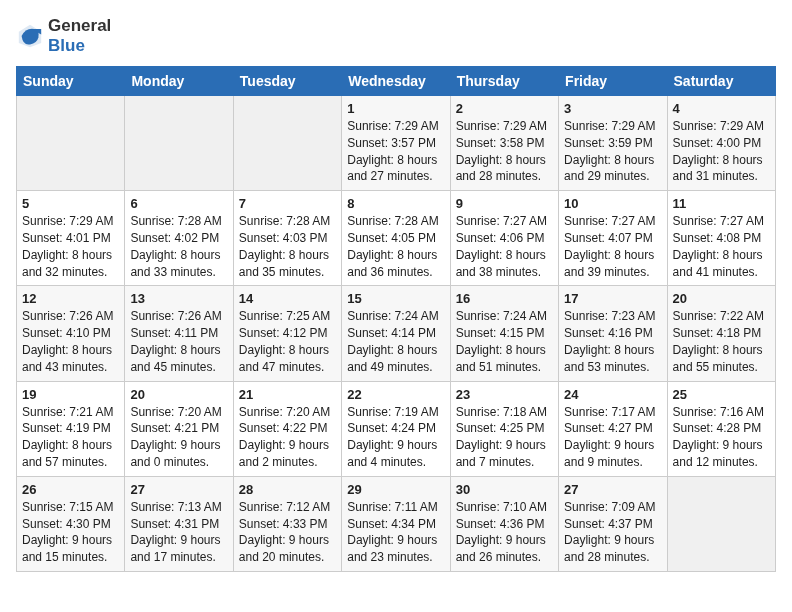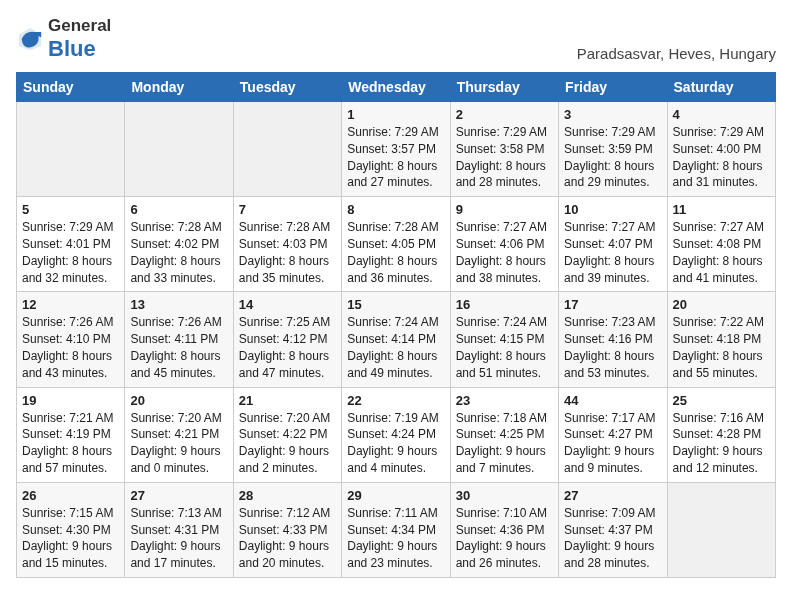--- a/index.html
+++ b/index.html
@@ -87,25 +87,24 @@
 
 <div class="header">
   <div class="logo">
     <svg class="logo-icon" viewBox="0 0 40 40" xmlns="http://www.w3.org/2000/svg">
       <polygon points="20,4 36,14 36,30 20,36 4,30 4,14" fill="#2a6db5" opacity="0.15"></polygon>
       <path d="M8 20 Q14 8 26 10 Q34 12 32 22 Q30 30 20 32 Q10 34 8 20Z" fill="#2a6db5"></path>
       <path d="M22 10 L36 18 L36 10 Z" fill="#2a6db5"></path>
     </svg>
     <div>
       <span style="font-size:17px;font-weight:bold;color:#333;">General</span><br>
-      <span style="font-size:22px;font-weight:bold;color:#2a6db5;">Blue</span>
+      <span style="font-size:17px;font-weight:bold;color:#2a6db5;">Blue</span>
     </div>
   </div>
   <div class="title-block">
-    <div class="subtitle">Paradsasvar, Heves, Hungary</div>
   </div>
 </div>
 
 <table>
   <thead>
     <tr>
     <th>Sunday</th>
         <th>Monday</th>
         <th>Tuesday</th>
         <th>Wednesday</th>
@@ -257,21 +256,21 @@
 Sunset: 4:24 PM
 Daylight: 9 hours and 4 minutes.</div>
         </td>
         <td>
           <span class="day-num">23</span>
           <div class="day-info" style="white-space: pre-line;">Sunrise: 7:18 AM
 Sunset: 4:25 PM
 Daylight: 9 hours and 7 minutes.</div>
         </td>
         <td>
-          <span class="day-num">44</span>
+          <span class="day-num">24</span>
           <div class="day-info" style="white-space: pre-line;">Sunrise: 7:17 AM
 Sunset: 4:27 PM
 Daylight: 9 hours and 9 minutes.</div>
         </td>
         <td>
           <span class="day-num">25</span>
           <div class="day-info" style="white-space: pre-line;">Sunrise: 7:16 AM
 Sunset: 4:28 PM
 Daylight: 9 hours and 12 minutes.</div>
         </td>

